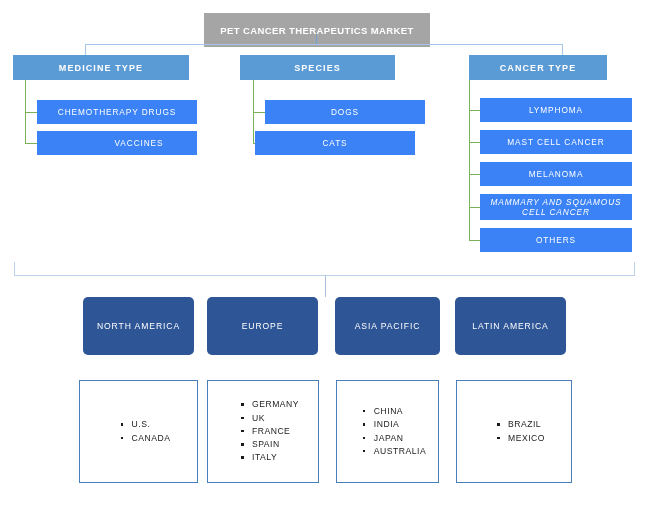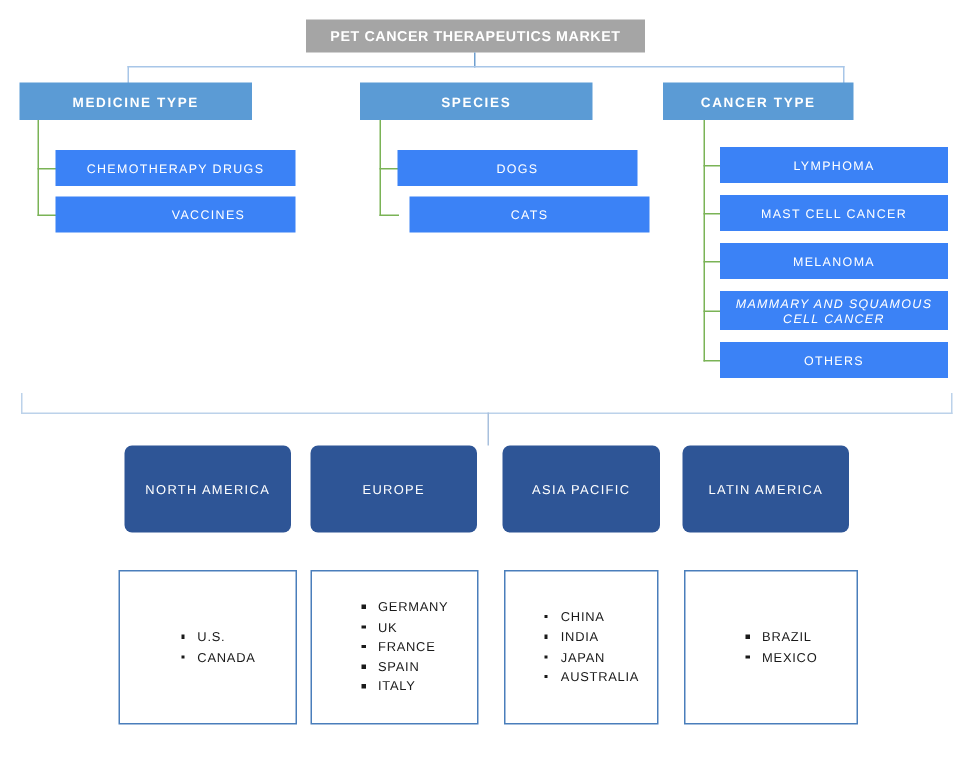--- a/index.html
+++ b/index.html
@@ -21,21 +21,21 @@
     width: 645px;
     height: 511px;
   }
 
   
   .title-box {
     position: absolute;
     left: 204px;
     top: 13px;
     width: 226px;
-    height: 22px;
+    height: 34px;
     background: #a5a5a5;
     color: #ffffff;
     font-size: 9.5px;
     font-weight: bold;
     letter-spacing: 0.4px;
     display: flex;
     align-items: center;
     justify-content: center;
     text-align: center;
   }
@@ -67,23 +67,23 @@
     background: #5b9bd5;
     color: #ffffff;
     font-size: 9px;
     font-weight: bold;
     letter-spacing: 1.1px;
     display: flex;
     align-items: center;
     justify-content: center;
     text-align: center;
   }
-  #cat-medicine { left: 13px;  top: 55px; width: 155px; }
+  #cat-medicine { left: 13px;  top: 55px; width: 176px; }
   #cat-species  { left: 240px; top: 55px; width: 155px; }
-  #cat-cancer   { left: 442px; top: 55px; width: 127px; }
+  #cat-cancer   { left: 469px; top: 55px; width: 138px; }
 
   
   .sub-box {
     position: absolute;
     background: #3b82f6;
     color: #ffffff;
     font-size: 8.3px;
     letter-spacing: 0.9px;
     display: flex;
     align-items: center;
@@ -93,21 +93,21 @@
     padding: 0 4px;
     box-sizing: border-box;
   }
 
   
   #sub-chemo   { left: 37px; top: 100px; width: 160px; height: 24px; }
   #sub-vaccine { left: 37px; top: 131px; width: 160px; height: 24px; padding-left: 48px; }
 
   
   #sub-dogs { left: 265px; top: 100px; width: 160px; height: 24px; }
-  #sub-cats { left: 273px; top: 131px; width: 160px; height: 24px; }
+  #sub-cats { left: 255px; top: 131px; width: 160px; height: 24px; }
 
   
   #sub-lymphoma { left: 480px; top: 98px;  width: 152px; height: 24px; }
   #sub-mast     { left: 480px; top: 130px; width: 152px; height: 24px; }
   #sub-melanoma { left: 480px; top: 162px; width: 152px; height: 24px; }
   #sub-mammary  { left: 480px; top: 194px; width: 152px; height: 26px; font-style: italic; }
   #sub-others   { left: 480px; top: 228px; width: 152px; height: 24px; }
 
   
   .spine {

